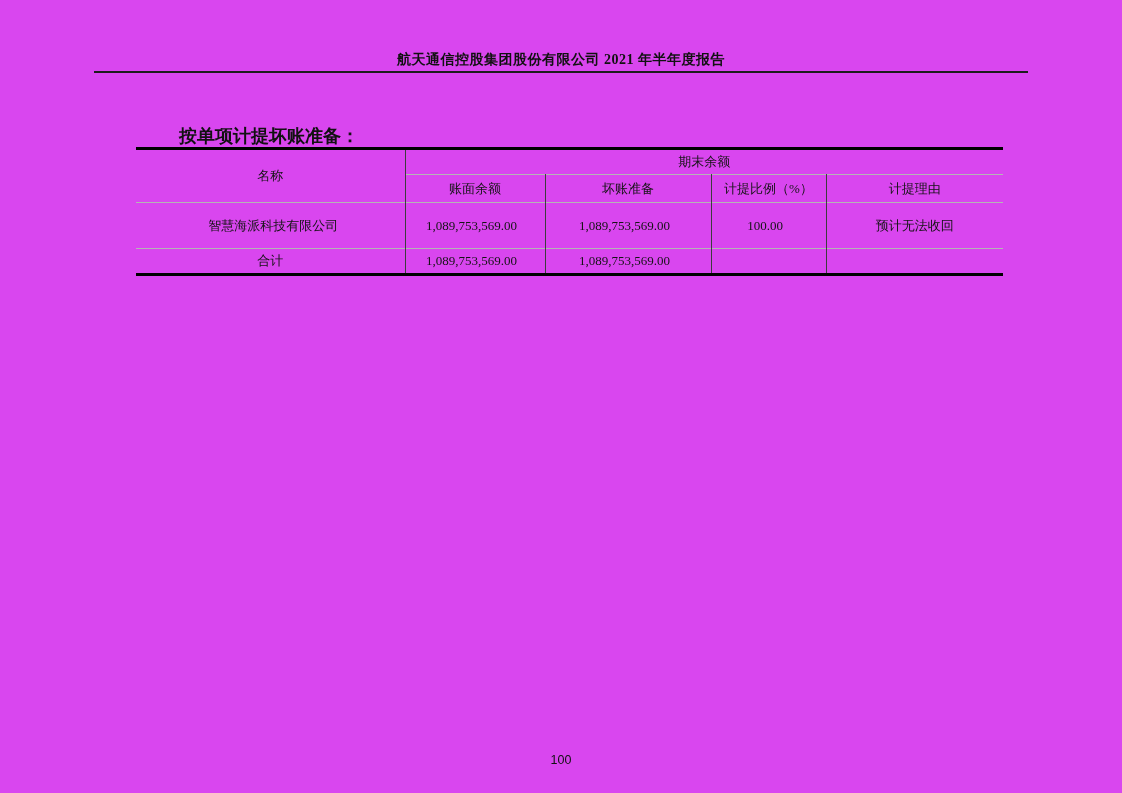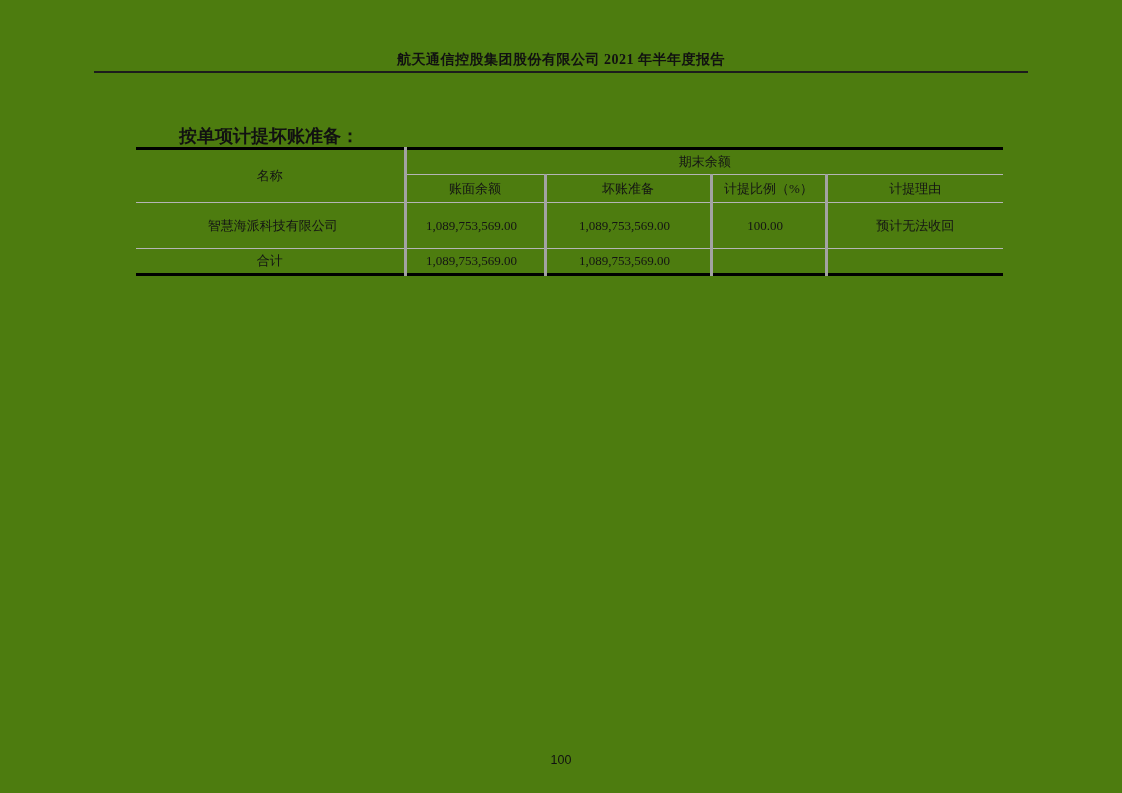--- a/index.html
+++ b/index.html
@@ -5,21 +5,21 @@
   * { margin: 0; padding: 0; box-sizing: border-box; }
   html, body { background: #ffffff; }
   body {
     font-family: "Liberation Serif", "DejaVu Serif", serif;
     color: #111111;
   }
   .page {
     position: relative;
     width: 1122px;
     height: 793px;
-    background: #4d7c0f;
+    background: #d946ef;
     overflow: hidden;
   }
   .doc-header-title {
     position: absolute;
     top: 51px;
     left: 0;
     width: 1122px;
     text-align: center;
     font-size: 14px;
     font-weight: bold;
@@ -49,21 +49,21 @@
     border-collapse: collapse;
     border-top: 3px solid #000000;
     border-bottom: 3px solid #000000;
     border-left: hidden;
     border-right: hidden;
     font-size: 13px;
     color: #141414;
   }
   table.bad-debt th,
   table.bad-debt td {
-    border-left: 3px solid #a3a3a3;
+    border-left: 1px solid #a3a3a3;
     border-right: 1px solid #3d3d3d;
     font-weight: normal;
     text-align: center;
     vertical-align: middle;
     overflow: hidden;
     white-space: nowrap;
   }
   tr.hrow1 { height: 26px; }
   tr.hrow2 { height: 28px; }
   tr.drow  { height: 46px; }

